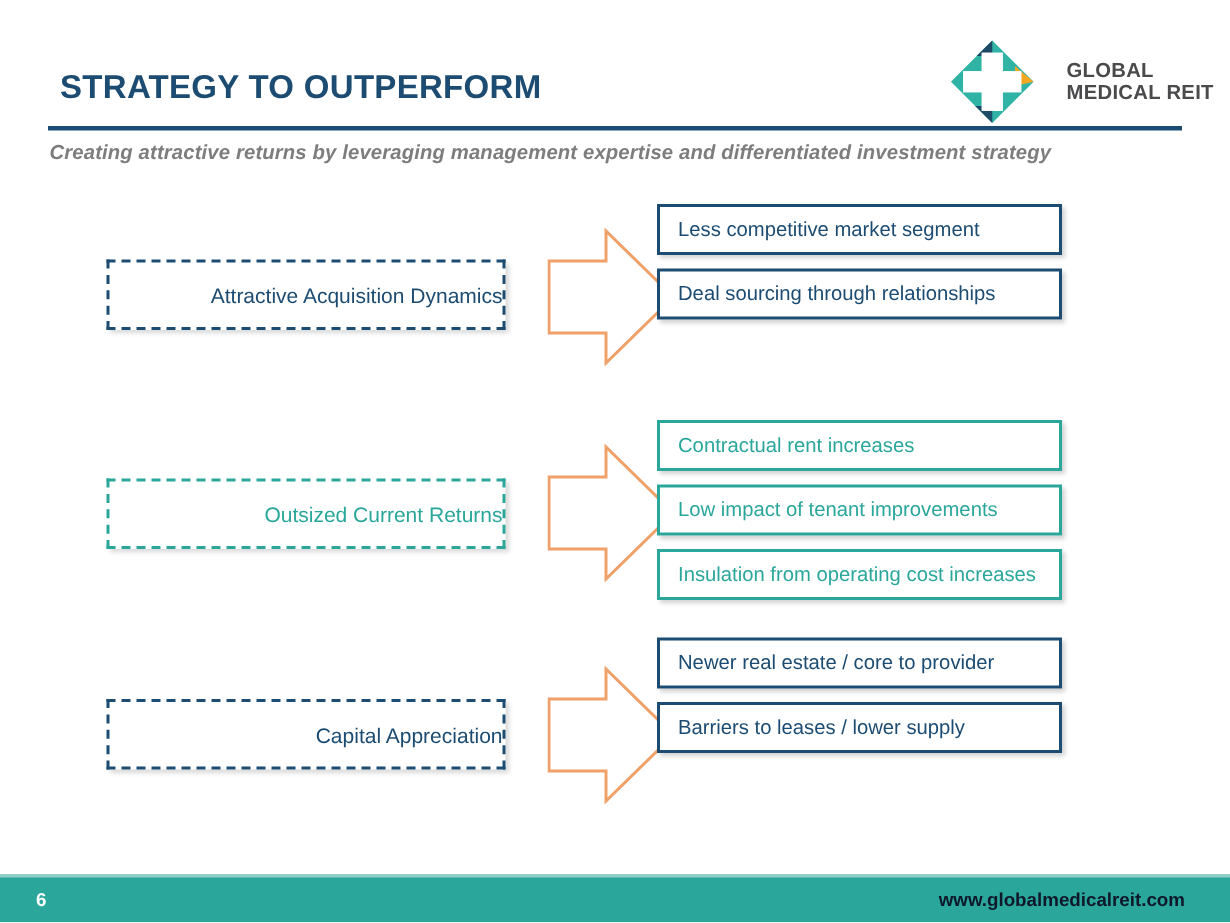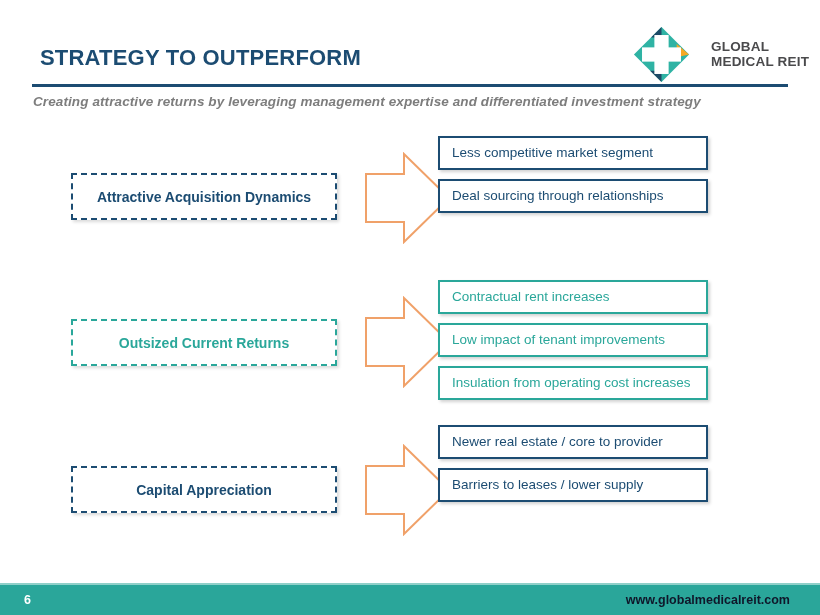--- a/index.html
+++ b/index.html
@@ -23,22 +23,22 @@
   .lg-teal{fill:var(--logo-teal,#2FB3A4);}
   .lg-navy{fill:var(--logo-navy,#1D4A66);}
   .lg-orange{fill:var(--logo-orange,#F7A823);}
   .logo-text{color:var(--logo-text-gray,#4A4A4C);font-size:13.5px;font-weight:bold;line-height:1.08;letter-spacing:.2px;}
   
   .row{position:absolute;left:0;width:820px;height:122px;}
   .row1{top:136px}.row2{top:280px}.row3{top:425px}
   .label-box{
     position:absolute;left:71px;width:266px;height:47px;box-sizing:border-box;
     border:2px dashed var(--navy,#1C4C72);background:#fff;
-    display:flex;align-items:center;justify-content:center;
-    font-weight:bold;font-size:14px;color:var(--navy,#1C4C72);
+    display:flex;align-items:center;justify-content:flex-end;
+    font-weight:normal;font-size:14px;color:var(--navy,#1C4C72);
     box-shadow:2px 2px 3px rgba(0,0,0,.15);
   }
   .row1 .label-box{top:37px}.row2 .label-box{top:39px}.row3 .label-box{top:41px}
   .arrow{position:absolute;left:365px;top:16px;width:86px;height:92px;}
   .row3 .arrow{top:19px}
   .arrow polygon{fill:#fff;stroke:var(--orange,#F0A169);stroke-width:2;stroke-linejoin:miter;}
   .item{
     position:absolute;left:438px;width:270px;height:34px;box-sizing:border-box;
     border:2px solid var(--navy,#1C4C72);background:#fff;
     font-size:13.5px;color:var(--navy,#1C4C72);line-height:30px;padding-left:12px;

